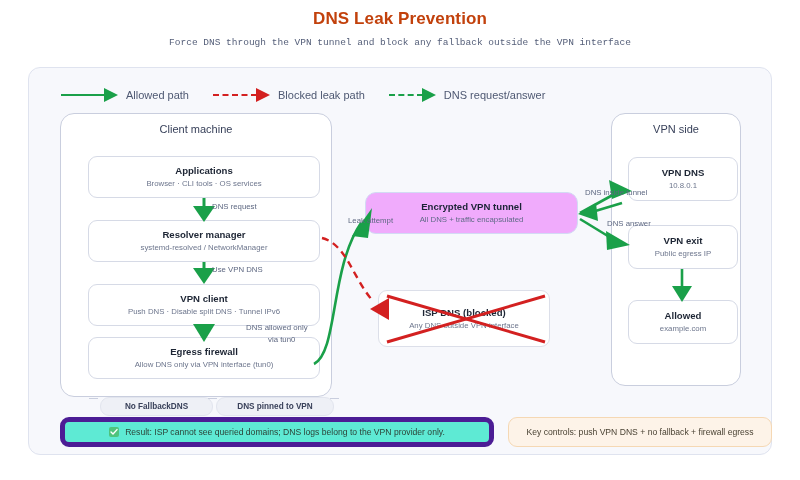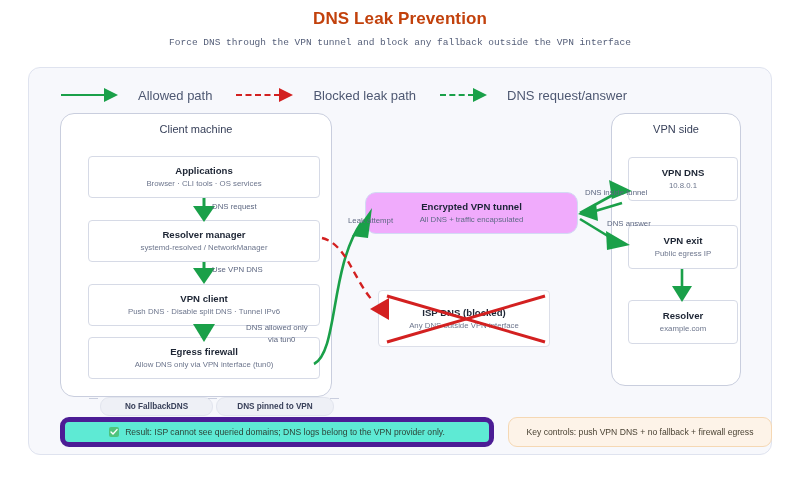--- a/index.html
+++ b/index.html
@@ -34,38 +34,38 @@
   
   .legend{position:absolute;left:32px;top:19px;height:16px;display:flex;align-items:center;gap:0;}
   .lg-item{display:flex;align-items:center;margin-right:24px;}
   .lg-line{width:44px;height:2px;position:relative;}
   .lg-line.solid-green{background:#1aa049;}
   .lg-line.dash-red{background:transparent;border-top:2.4px dashed #d32020;height:0;}
   .lg-line.dash-green{background:transparent;border-top:2.4px dashed #1aa049;height:0;width:34px;}
   .lg-head{width:0;height:0;border-top:7px solid transparent;border-bottom:7px solid transparent;margin-left:-1px;}
   .lg-head.green{border-left:14px solid #1aa049;}
   .lg-head.red{border-left:14px solid #d32020;}
-  .lg-label{font-size:13px;color:#4e5872;margin-left:20px;white-space:nowrap;}
+  .lg-label{font-size:11px;color:#4e5872;margin-left:8px;white-space:nowrap;}
 
   
   .panel{
     position:absolute;background:#ffffff;border:1px solid #c9cede;
     border-radius:14px;box-sizing:border-box;
   }
   .panel-title{
     position:absolute;left:0;top:9px;width:100%;text-align:center;
     font-size:11px;color:#38415a;font-weight:normal;
   }
   #panel-client{left:60px;top:113px;width:272px;height:284px;}
   #panel-vpn{left:611px;top:113px;width:130px;height:273px;}
 
   
   .node{
     position:absolute;background:#ffffff;border:1px solid #d6dae6;
-    border-radius:4px;box-sizing:border-box;
+    border-radius:9px;box-sizing:border-box;
     display:flex;flex-direction:column;align-items:center;justify-content:center;
   }
   .node .n-title{font-size:9.6px;font-weight:bold;color:#1d2534;line-height:13px;}
   .node .n-sub{font-size:7.8px;color:#6d768d;line-height:12px;margin-top:1px;text-align:center;}
 
   #node-apps{left:88px;top:156px;width:232px;height:42px;}
   #node-resolver{left:88px;top:220px;width:232px;height:42px;}
   #node-vpnclient{left:88px;top:284px;width:232px;height:42px;}
   #node-egress{left:88px;top:337px;width:232px;height:42px;}
 
@@ -196,21 +196,21 @@
 
   <div class="node" id="node-vpndns">
     <div class="n-title">VPN DNS</div>
     <div class="n-sub">10.8.0.1</div>
   </div>
   <div class="node" id="node-vpnexit">
     <div class="n-title">VPN exit</div>
     <div class="n-sub">Public egress IP</div>
   </div>
   <div class="node" id="node-websites">
-    <div class="n-title">Resolver</div>
+    <div class="n-title">Allowed</div>
     <div class="n-sub">example.com</div>
   </div>
 
   <svg id="wires" viewBox="0 0 800 480">
     <defs>
       <marker id="ah-green" markerWidth="10" markerHeight="10" refX="3.2" refY="4" orient="auto">
         <path d="M0,0 L8,4 L0,8 z" fill="#1aa049"></path>
       </marker>
       <marker id="ah-red" markerWidth="10" markerHeight="10" refX="3.2" refY="4" orient="auto">
         <path d="M0,0 L8,4 L0,8 z" fill="#d32020"></path>

